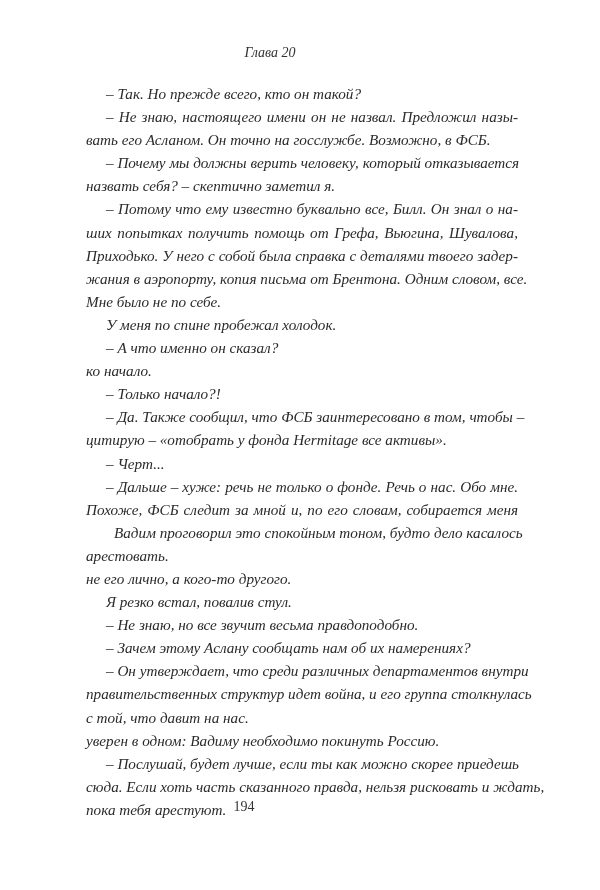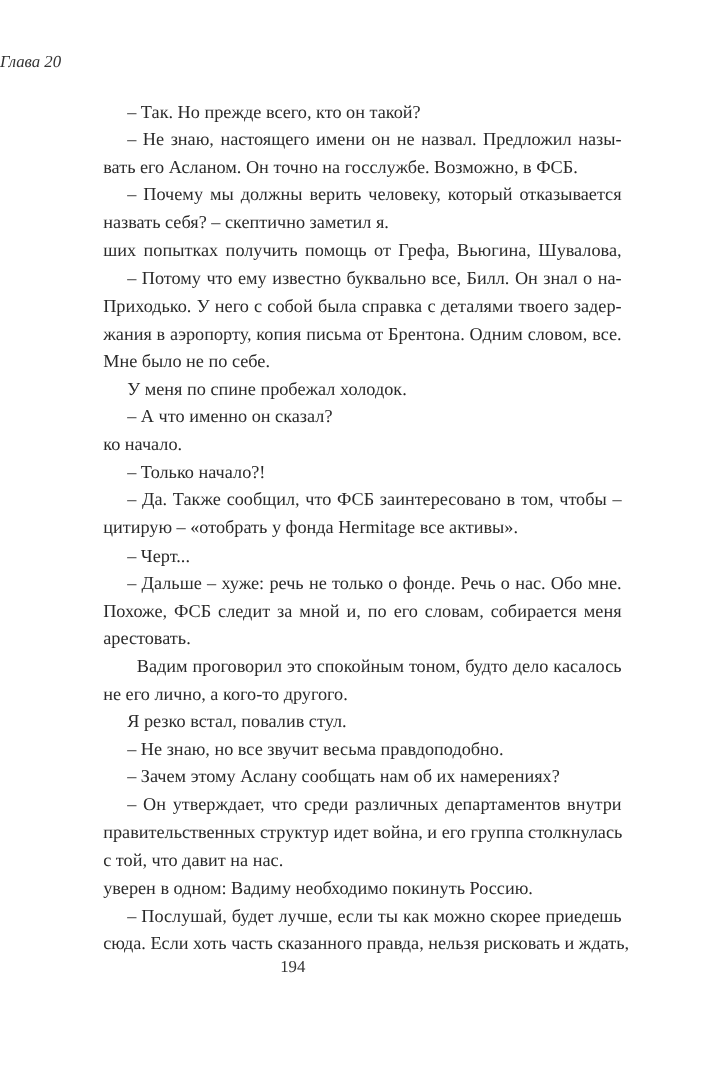--- a/index.html
+++ b/index.html
@@ -1,62 +1,63 @@
 <!DOCTYPE html>
 <html><head>
 <meta charset="utf-8">
 <style>
   html, body { margin: 0; padding: 0; background: #ffffff; }
   body { width: 600px; height: 890px; position: relative; overflow: hidden;
          font-family: "Liberation Serif", "DejaVu Serif", serif; color: #2a2a2a; }
-  .header { position: absolute; top: 45px; left: 0; width: 540px; text-align: left;
+  .header { position: absolute; top: 45px; left: 0; width: 540px; text-align: center;
             font-style: italic; font-size: 14px; color: #333; }
   .body-text { position: absolute; top: 82px; left: 86px; width: 432px;
-               font-size: 15.2px; line-height: 23.1px; }
+               font-size: 15.2px; line-height: 23.1px; font-style: italic; }
   .line { display: block; white-space: nowrap; text-align: justify; text-align-last: justify; height: 23.1px; }
   .line.last { text-align-last: left; }
   .line.indent { padding-left: 20px; }
   .line.indent2 { padding-left: 28px; }
   .page-number { position: absolute; top: 799px; left: 0; width: 488px; text-align: center;
                  font-size: 14px; color: #333; }
 </style>
 </head>
 <body>
 
 <div class="header">
   <span>Глава 20</span>
 </div>
 
 <div class="body-text" id="body-text">
     <span class="line last indent">– Так. Но прежде всего, кто он такой?</span>
     <span class="line indent">– Не знаю, настоящего имени он не назвал. Предложил назы-</span>
     <span class="line last">вать его Асланом. Он точно на госслужбе. Возможно, в ФСБ.</span>
     <span class="line indent">– Почему мы должны верить человеку, который отказывается</span>
     <span class="line last">назвать себя? – скептично заметил я.</span>
+    <span class="line indent">– Потому что ему известно буквально все, Билл. Он знал о на-</span>
     <span class="line">ших попытках получить помощь от Грефа, Вьюгина, Шувалова,</span>
-    <span class="line indent">– Потому что ему известно буквально все, Билл. Он знал о на-</span>
     <span class="line">Приходько. У него с собой была справка с деталями твоего задер-</span>
     <span class="line">жания в аэропорту, копия письма от Брентона. Одним словом, все.</span>
     <span class="line last">Мне было не по себе.</span>
     <span class="line last indent">У меня по спине пробежал холодок.</span>
     <span class="line last indent">– А что именно он сказал?</span>
     <span class="line last">ко начало.</span>
     <span class="line last indent">– Только начало?!</span>
     <span class="line indent">– Да. Также сообщил, что ФСБ заинтересовано в том, чтобы –</span>
     <span class="line last">цитирую – «отобрать у фонда Hermitage все активы».</span>
     <span class="line last indent">– Черт...</span>
     <span class="line indent">– Дальше – хуже: речь не только о фонде. Речь о нас. Обо мне.</span>
     <span class="line">Похоже, ФСБ следит за мной и, по его словам, собирается меня</span>
+    <span class="line indent2">Вадим проговорил это спокойным тоном, будто дело касалось</span>
     <span class="line last">арестовать.</span>
-    <span class="line indent2">Вадим проговорил это спокойным тоном, будто дело касалось</span>
     <span class="line last">не его лично, а кого-то другого.</span>
     <span class="line last indent">Я резко встал, повалив стул.</span>
     <span class="line last indent">– Не знаю, но все звучит весьма правдоподобно.</span>
     <span class="line last indent">– Зачем этому Аслану сообщать нам об их намерениях?</span>
     <span class="line indent">– Он утверждает, что среди различных департаментов внутри</span>
     <span class="line">правительственных структур идет война, и его группа столкнулась</span>
     <span class="line last">с той, что давит на нас.</span>
     <span class="line last">уверен в одном: Вадиму необходимо покинуть Россию.</span>
     <span class="line indent">– Послушай, будет лучше, если ты как можно скорее приедешь</span>
     <span class="line">сюда. Если хоть часть сказанного правда, нельзя рисковать и ждать,</span>
+    <span class="line last">пока тебя арестуют.</span>
   </div>
 
 <div class="page-number">194</div>
 
 </body></html>

